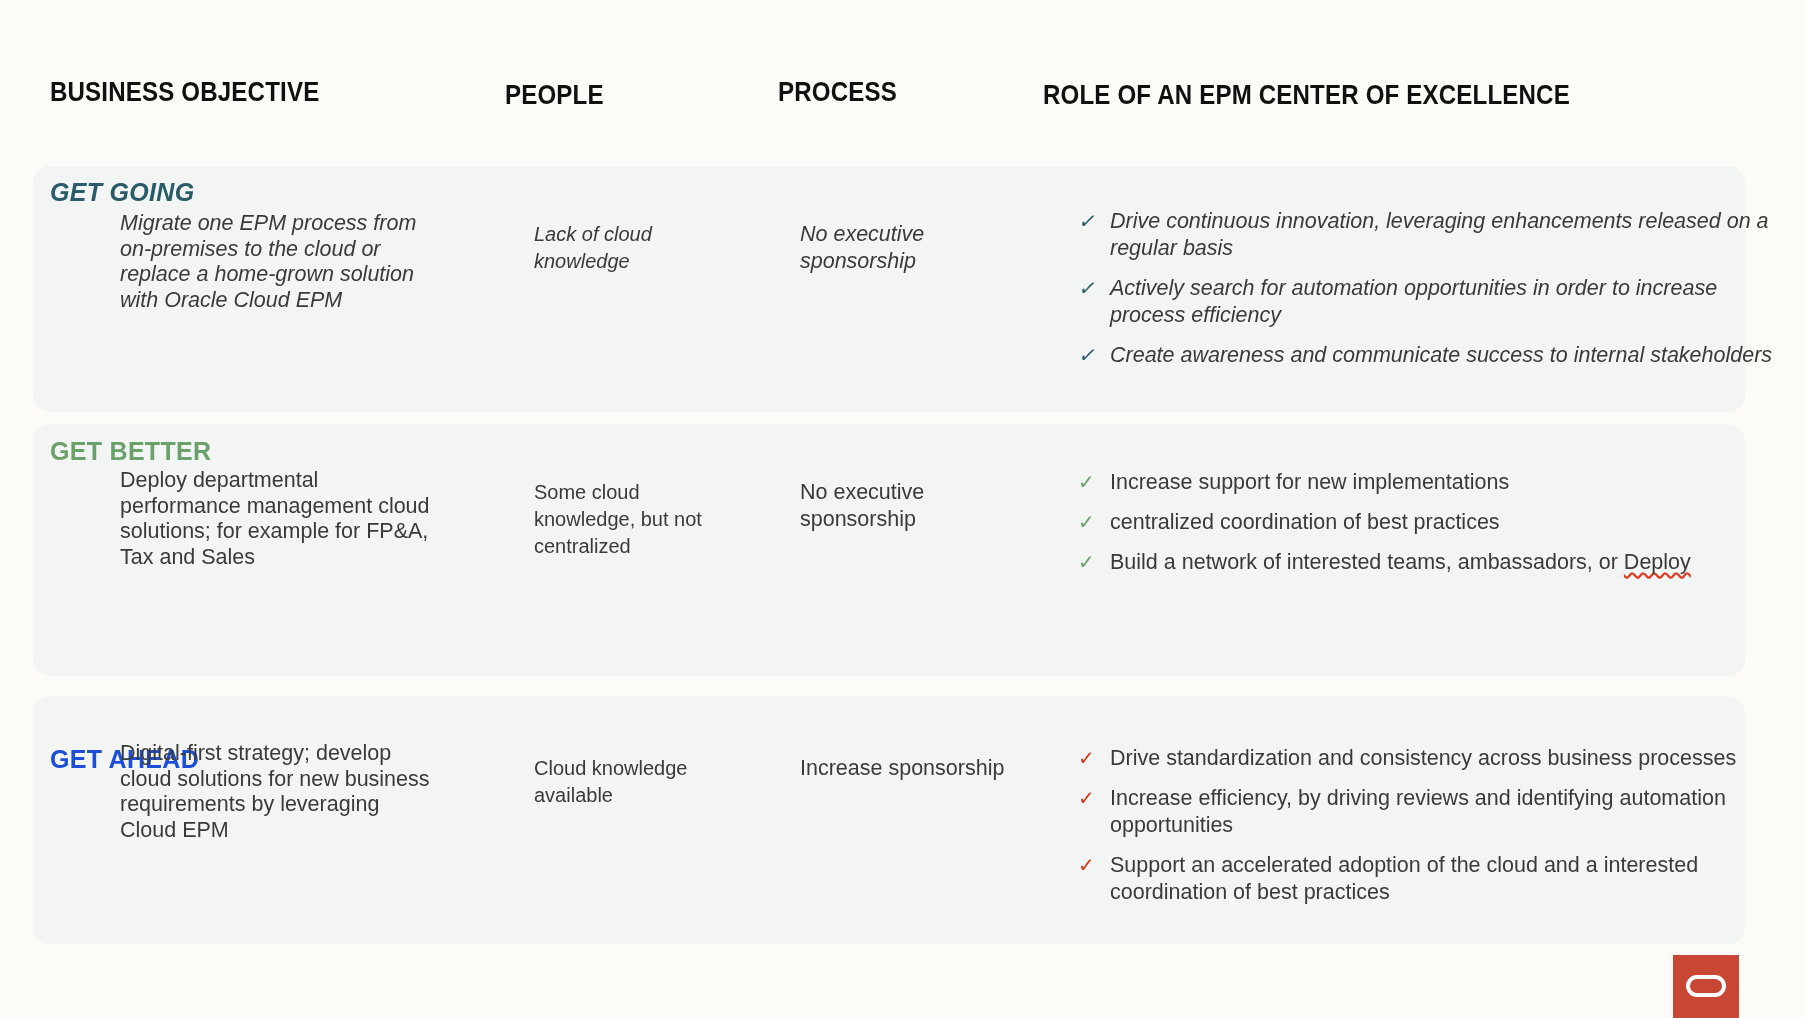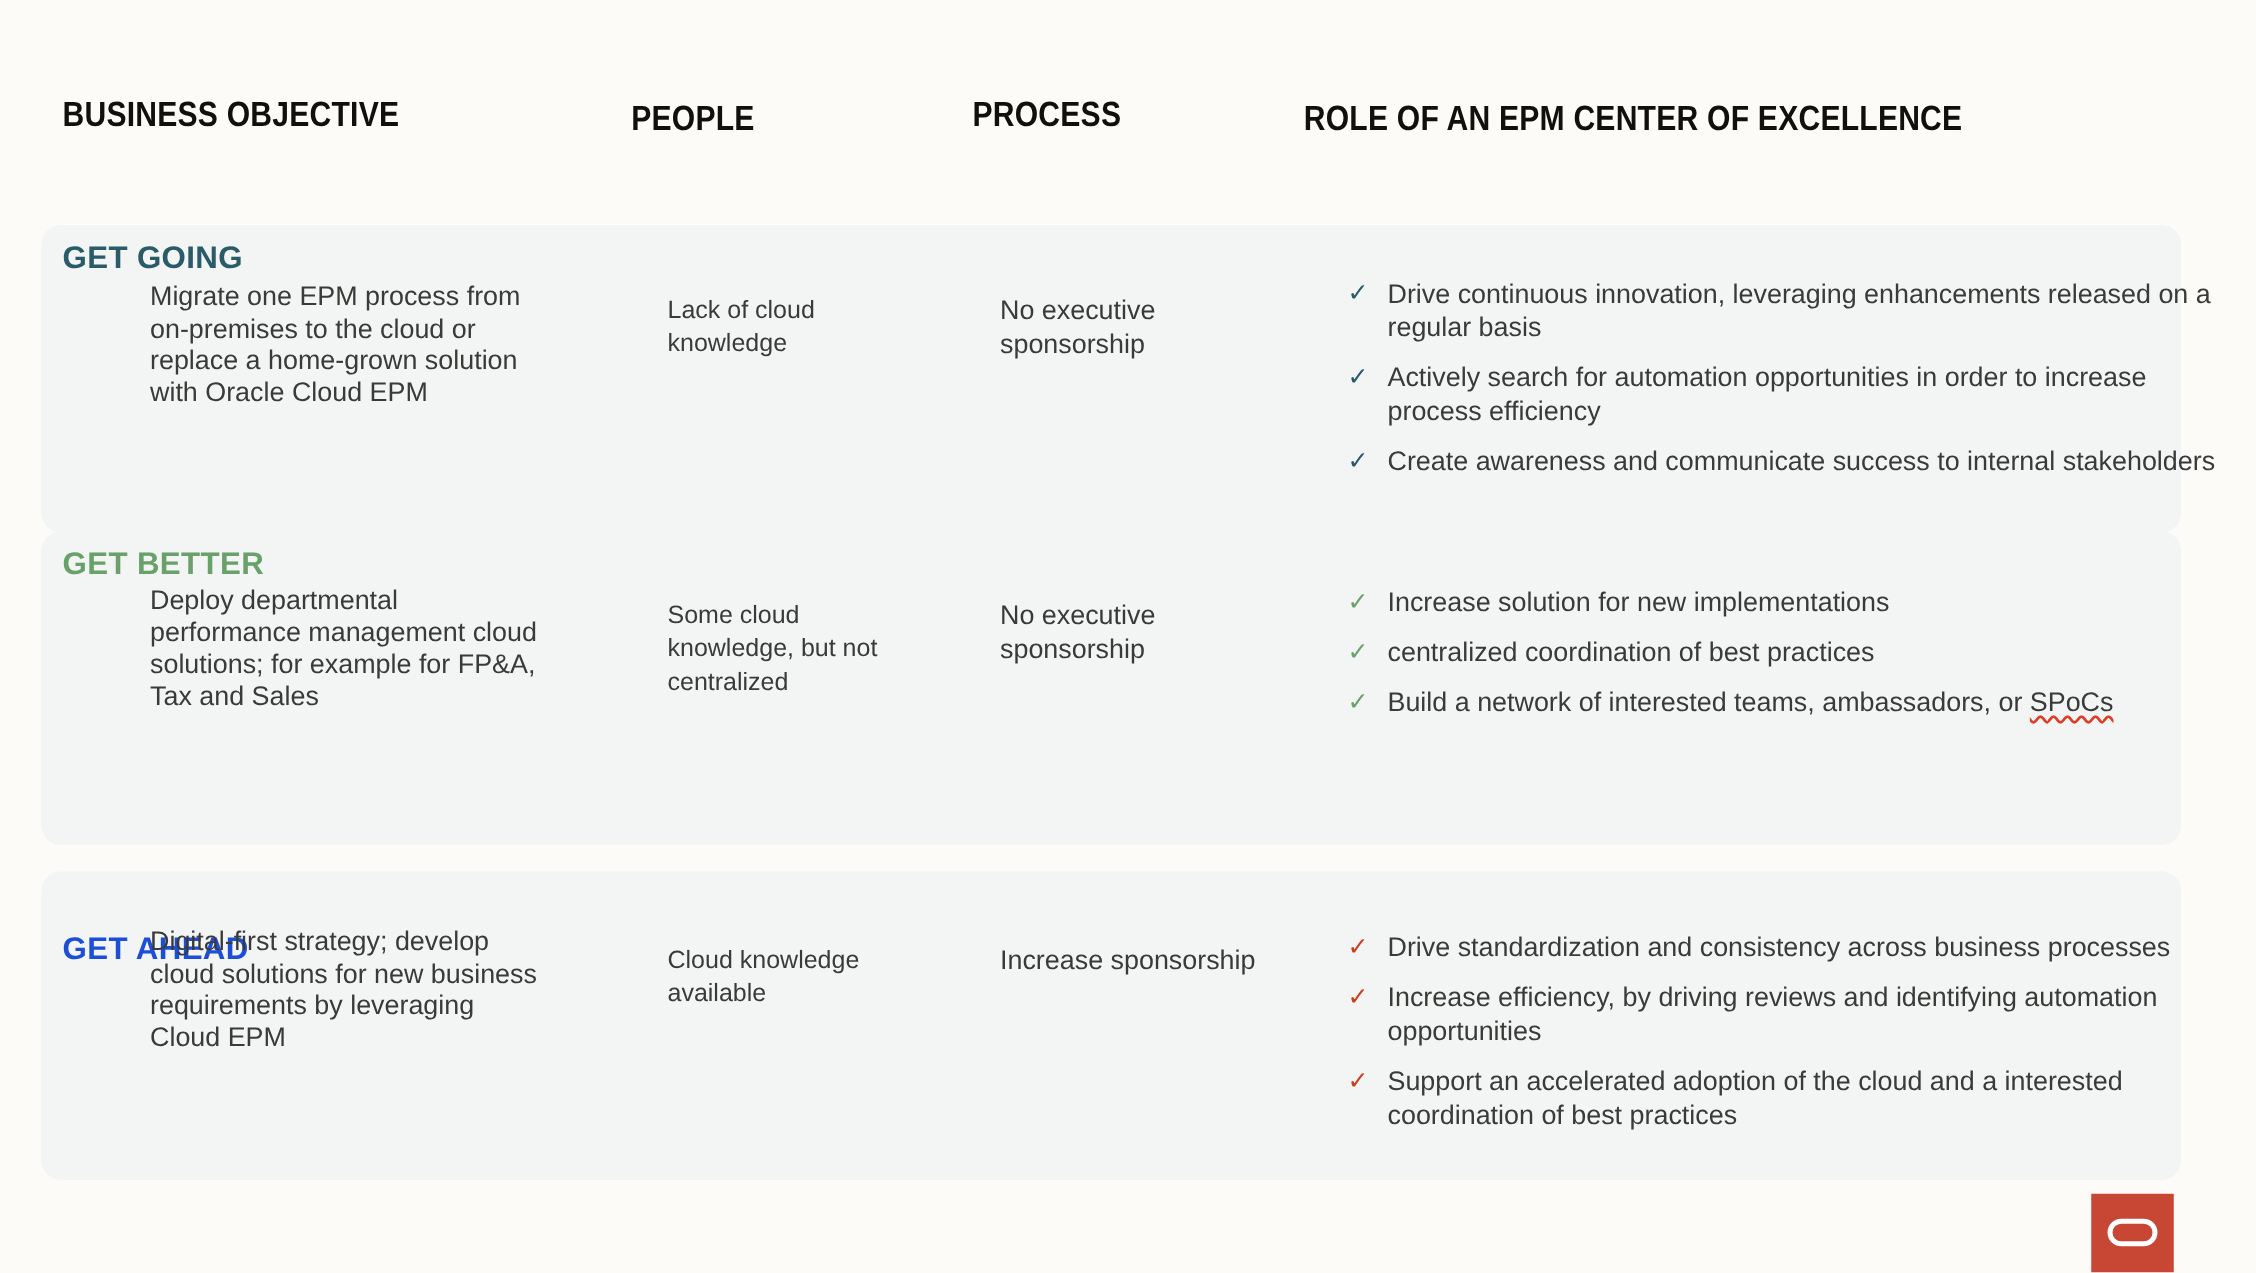--- a/index.html
+++ b/index.html
@@ -41,21 +41,21 @@
   .col-head.h-role      { left: 1043px; top: 3px; }
 
   
   .card {
     position: absolute;
     left: 33px;
     width: 1712px;
     background: #f2f5f4;
     border-radius: 16px;
   }
-  .card-1 { top: 180px;  height: 246px; }
+  .card-1 { top: 166px;  height: 246px; font-style: italic; }
   .card-2 { top: 425px;  height: 251px; }
   .card-3 { top: 697px;  height: 247px; }
 
   .stage-label {
     position: absolute;
     left: 17px;
     top: 12px;
     font-size: 25px;
     font-weight: bold;
     letter-spacing: 0.3px;
@@ -186,29 +186,29 @@
 </div>
 
 <div class="card card-2">
   <div class="stage-label stage-getbetter">GET BETTER</div>
   <div class="col-objective">Deploy departmental performance management cloud solutions; for example for  FP&amp;A, Tax and Sales</div>
   <div class="col-people">Some cloud knowledge, but not centralized</div>
   <div class="col-process">No executive sponsorship</div>
   <div class="col-role">
     <div class="check-item">
       <span class="check-mark mk-green">✓</span>
-      <span>Increase solution for new implementations</span>
+      <span>Increase support for new implementations</span>
     </div>
     <div class="check-item">
       <span class="check-mark mk-green">✓</span>
       <span>centralized coordination of best practices</span>
     </div>
     <div class="check-item">
       <span class="check-mark mk-green">✓</span>
-      <span>Build a network of interested teams, ambassadors, or </span><span class="misspelled">SPoCs</span>
+      <span>Build a network of interested teams, ambassadors, or </span><span class="misspelled">Deploy</span>
     </div>
   </div>
 </div>
 
 <div class="card card-3">
   <div class="stage-label stage-getahead">GET AHEAD</div>
   <div class="col-objective">Digital-first strategy; develop cloud solutions for new business requirements by leveraging Cloud EPM</div>
   <div class="col-people">Cloud knowledge available</div>
   <div class="col-process">Increase sponsorship</div>
   <div class="col-role">

